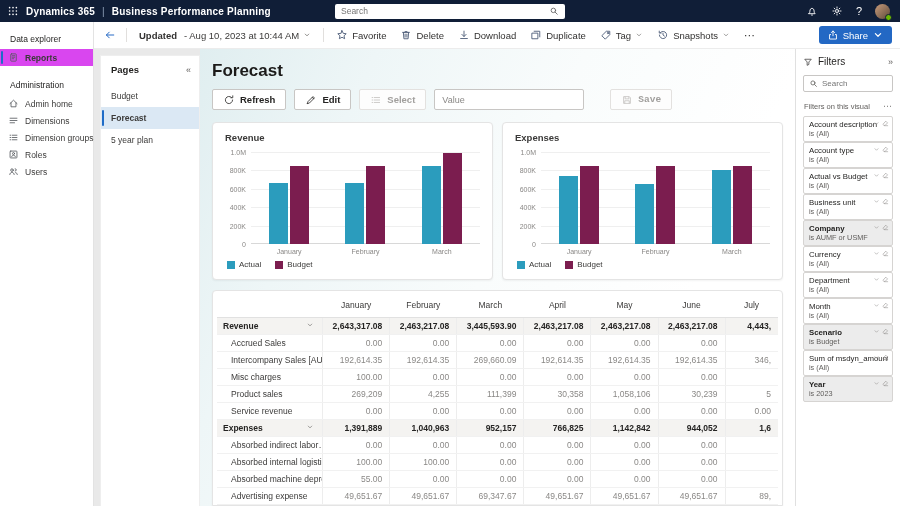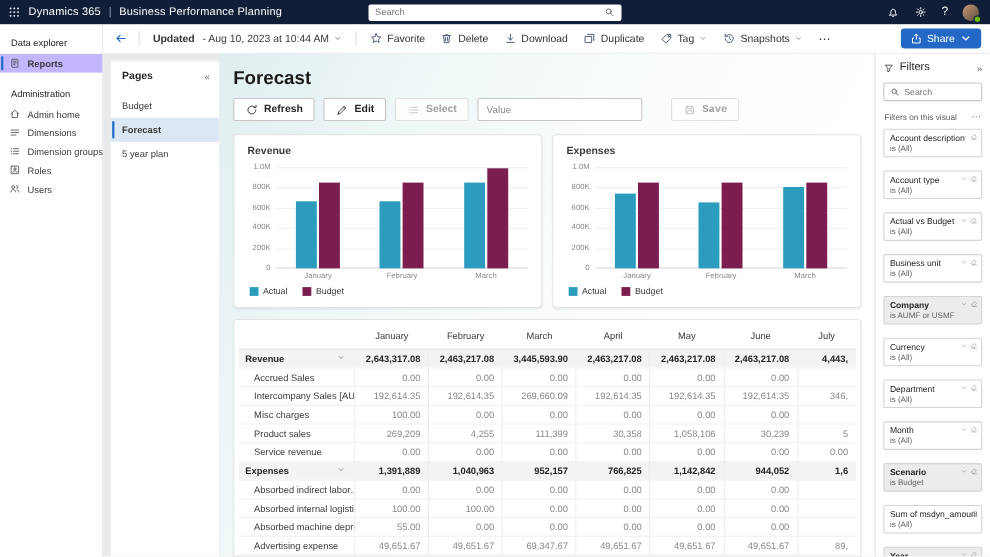--- a/index.html
+++ b/index.html
@@ -6,41 +6,41 @@
   html,body { width:900px; height:506px; overflow:hidden;
     font-family:"Liberation Sans","DejaVu Sans",sans-serif; background:#fff; color:#252423; }
   .ic { display:inline-flex; align-items:center; justify-content:center; flex:0 0 auto; }
   .ic svg { width:12px; height:12px; display:block; }
   button { font-family:inherit; background:none; border:none; cursor:pointer; color:inherit; }
 
   
   #topbar { height:22px; background:#101e37; display:flex; align-items:center; color:#fff; position:relative; }
   #waffle { width:26px; height:22px; display:flex; align-items:center; justify-content:center; }
   #waffle svg { width:12px; height:12px; }
-  .brand { font-size:10px; font-weight:normal; letter-spacing:.2px; }
+  .brand { font-size:10px; font-weight:bold; letter-spacing:.2px; }
   .brand-divider { margin:0 7px; color:#8ea0b8; font-size:10px; }
   #topbar-search { position:absolute; left:335px; width:230px; height:15px; background:#fff; border-radius:2px;
     display:flex; align-items:center; padding:0 6px; }
   #topbar-search input { flex:1; border:none; outline:none; font-size:8.5px; color:#444; background:transparent; font-family:inherit;}
   #topbar-search .ic { color:#666; } #topbar-search .ic svg{width:10px;height:10px;}
   #topbar-right { margin-left:auto; display:flex; align-items:center; gap:13px; padding-right:10px; }
   #topbar-right .tbtn { color:#fff; display:flex; align-items:center; font-size:10px; }
   #topbar-right .tbtn svg { width:12px; height:12px; }
   #avatar { width:15px; height:15px; border-radius:50%; background:linear-gradient(135deg,#c89b7b,#5d4a3a); position:relative; }
   #avatar .presence { position:absolute; right:-2px; bottom:-2px; width:7px; height:7px; border-radius:50%;
      background:#6bb700; border:1.5px solid #101e37; }
 
   
   #shell { display:flex; height:484px; }
   #appnav { width:94px; background:#fff; border-right:1px solid #e3e3e3; padding-top:6px; flex:0 0 auto; }
   .nav-section-title { font-size:8.5px; font-weight:normal; color:#252423; padding:6px 8px 5px 10px; }
   .nav-item { display:flex; align-items:center; gap:6px; height:17px; padding-left:8px; font-size:8.5px; color:#3b3a39;
      position:relative; cursor:pointer; white-space:nowrap; }
   .nav-item .ic { color:#55595e; } .nav-item .ic svg{ width:11px; height:11px;}
-  .nav-item.selected { background:#c4b5fd; font-weight:bold; }
+  .nav-item.selected { background:#d946ef; font-weight:bold; }
   .nav-item.selected::before { content:""; position:absolute; left:1px; top:2px; bottom:2px; width:2px; background:#1f6cc7; border-radius:1px; }
   .nav-gap { height:8px; }
 
   #main-col { flex:1; display:flex; flex-direction:column; min-width:0; }
 
   
   #commandbar { height:27px; background:#fff; display:flex; align-items:center; padding:0 8px 0 6px; gap:2px;
      border-bottom:1px solid #ececec; flex:0 0 auto; }
   .cmd-btn { display:flex; align-items:center; gap:4px; font-size:9.5px; color:#323130; padding:3px 6px; border-radius:2px; white-space:nowrap; }
   .cmd-btn .ic { color:#4c5b77; }
@@ -120,21 +120,21 @@
   #filters-header .ic { color:#3b3a39; } #filters-header .ic svg{ width:10px; height:10px; }
   #filters-title { font-size:10px; font-weight:normal; flex:1; }
   #filters-collapse { font-size:9px; color:#605e5c; }
   #filters-search { display:flex; align-items:center; gap:4px; border:1px solid #c8c6c4; border-radius:2px;
      height:17px; padding:0 5px; margin-bottom:9px; }
   #filters-search .ic { color:#605e5c; } #filters-search .ic svg{ width:9px; height:9px; }
   #filters-search input { flex:1; min-width:0; border:none; outline:none; font-size:8px; color:#444; font-family:inherit; background:transparent;}
   #filters-section { display:flex; align-items:center; justify-content:space-between; font-size:7.5px; color:#605e5c;
      margin-bottom:5px; padding:0 1px; }
   #filters-section .dots { color:#8a8886; font-size:9px; }
-  .filter-card { border:1px solid #d6d4d2; border-radius:2px; background:#fff; padding:3px 4px 3px 5px; margin-bottom:12px;
+  .filter-card { border:1px solid #d6d4d2; border-radius:2px; background:#fff; padding:3px 4px 3px 5px; margin-bottom:0;
      position:relative; cursor:pointer; }
   .filter-card.active { background:#ececec; }
   .filter-name { font-size:7.8px; color:#252423; white-space:nowrap; overflow:hidden; padding-right:20px; }
   .filter-card.active .filter-name { font-weight:bold; }
   .filter-value { font-size:7.3px; color:#605e5c; white-space:nowrap; overflow:hidden; }
   .filter-icons { position:absolute; top:3px; right:3px; display:flex; gap:2px; color:#8a8886; }
   .filter-icons .ic svg { width:7px; height:7px; }
 </style>
 </head>
 <body>

